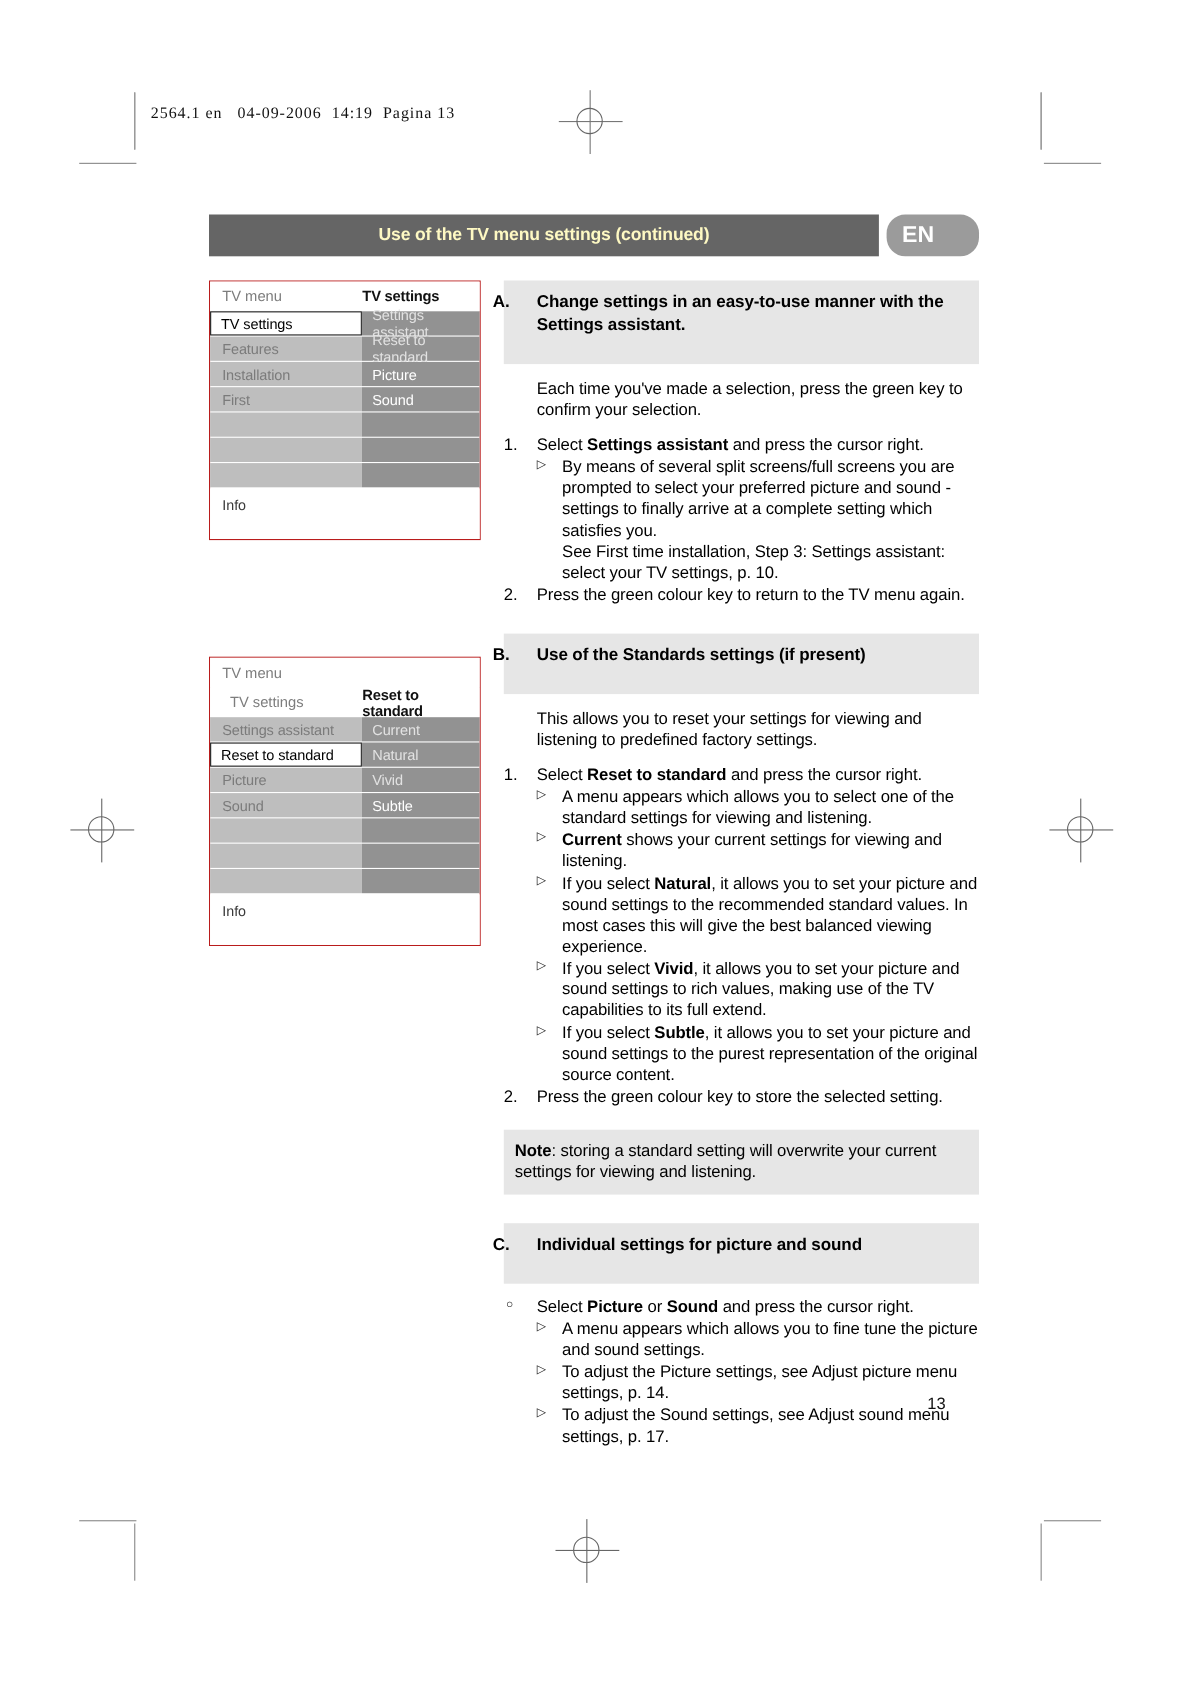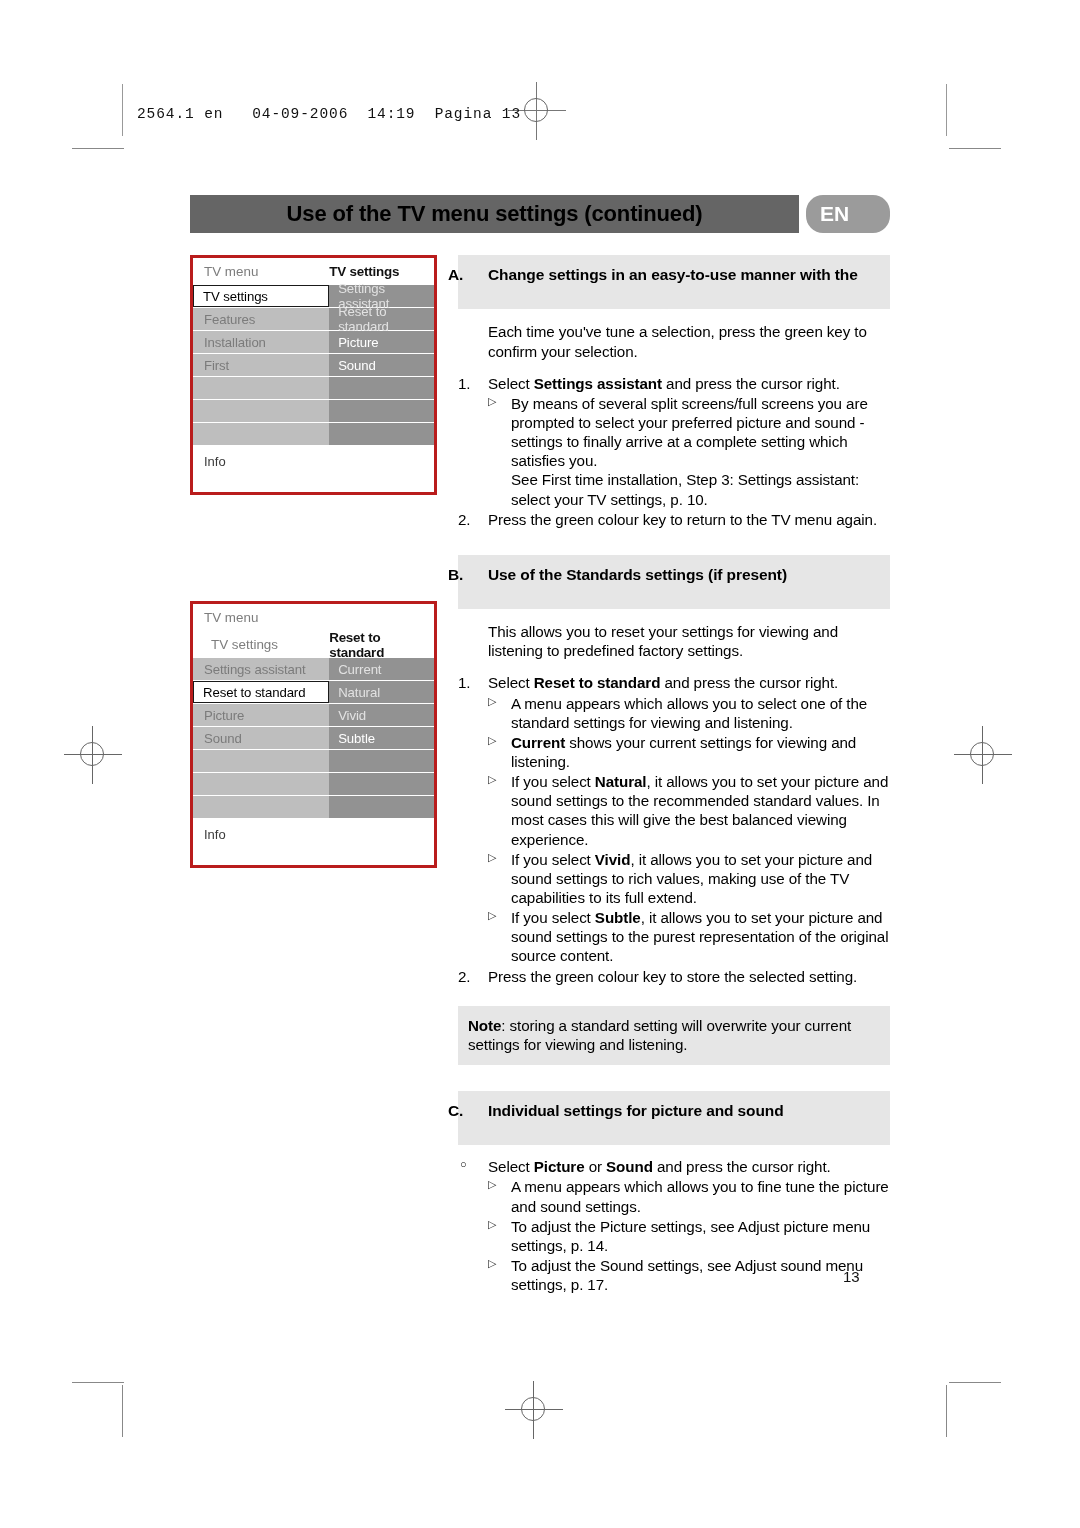--- a/index.html
+++ b/index.html
@@ -52,22 +52,22 @@
 
   
   .slug-rule {
     position: absolute;
     left: 122px; top: 84px;
     width: 1px; height: 52px;
     background: #999;
   }
   .slug {
     position: absolute;
-    left: 137px; top: 106px;
-    font-family: Liberation Mono, monospace;
+    left: 137px; top: 95px;
+    font-family: Liberation Serif, serif;
     font-size: 14.5px;
     letter-spacing: 0.9px;
     color: #111;
     white-space: pre;
   }
   .slug-rule-right {
     position: absolute;
     left: 946px; top: 84px;
     width: 1px; height: 52px;
     background: #999;
@@ -95,22 +95,22 @@
     margin-bottom: 22px;
   }
   .titlebar .bar {
     flex: 1 1 auto;
     background: #656565;
     display: flex;
     align-items: center;
     justify-content: center;
   }
   .titlebar .bar-text {
-    color: #000000;
-    font-size: 22px;
+    color: #fef9c3;
+    font-size: 16px;
     font-weight: bold;
     letter-spacing: -0.15px;
   }
   .titlebar .lang {
     width: 84px;
     margin-left: 7px;
     background: #9b9b9b;
     color: #ffffff;
     font-size: 21px;
     font-weight: bold;
@@ -131,21 +131,21 @@
     top: 0;
     width: 248px;
   }
   .rightcol {
     margin-left: 268px;
   }
 
   
   .osd {
     width: 247px;
-    border: 3px solid #b91c1c;
+    border: 1px solid #b91c1c;
     background: #ffffff;
     box-sizing: border-box;
     font-size: 13.2px;
   }
   .osd-head {
     display: flex;
     background: #ffffff;
     height: 27px;
     align-items: center;
   }
@@ -432,23 +432,24 @@
       </div>
 
     </div>
 
     <div class="rightcol">
 
       <div class="sect-head">
         <span class="hang">
           <span class="lbl">A.</span><span>Change settings in an easy-to-use manner with the</span>
         </span>
-      </div>
-
-      <div class="para">Each time you've tune a selection, press the green key to confirm your selection.</div>
+        <span style="display:block; padding-left:20px;">Settings assistant.</span>
+      </div>
+
+      <div class="para">Each time you've made a selection, press the green key to confirm your selection.</div>
 
       <div class="num-item">
         <span class="num">1.</span><span>Select </span><b>Settings assistant</b><span> and press the cursor right.</span>
       </div>
 
       <div class="bullet-item">
         <span class="tri">▷</span><span>By means of several split screens/full screens you are prompted to select your preferred picture and sound - settings to finally arrive at a complete setting which satisfies you.</span>
       </div>
       <div class="bullet-cont">See First time installation, Step 3: Settings assistant: select your TV settings, p. 10.</div>
 

